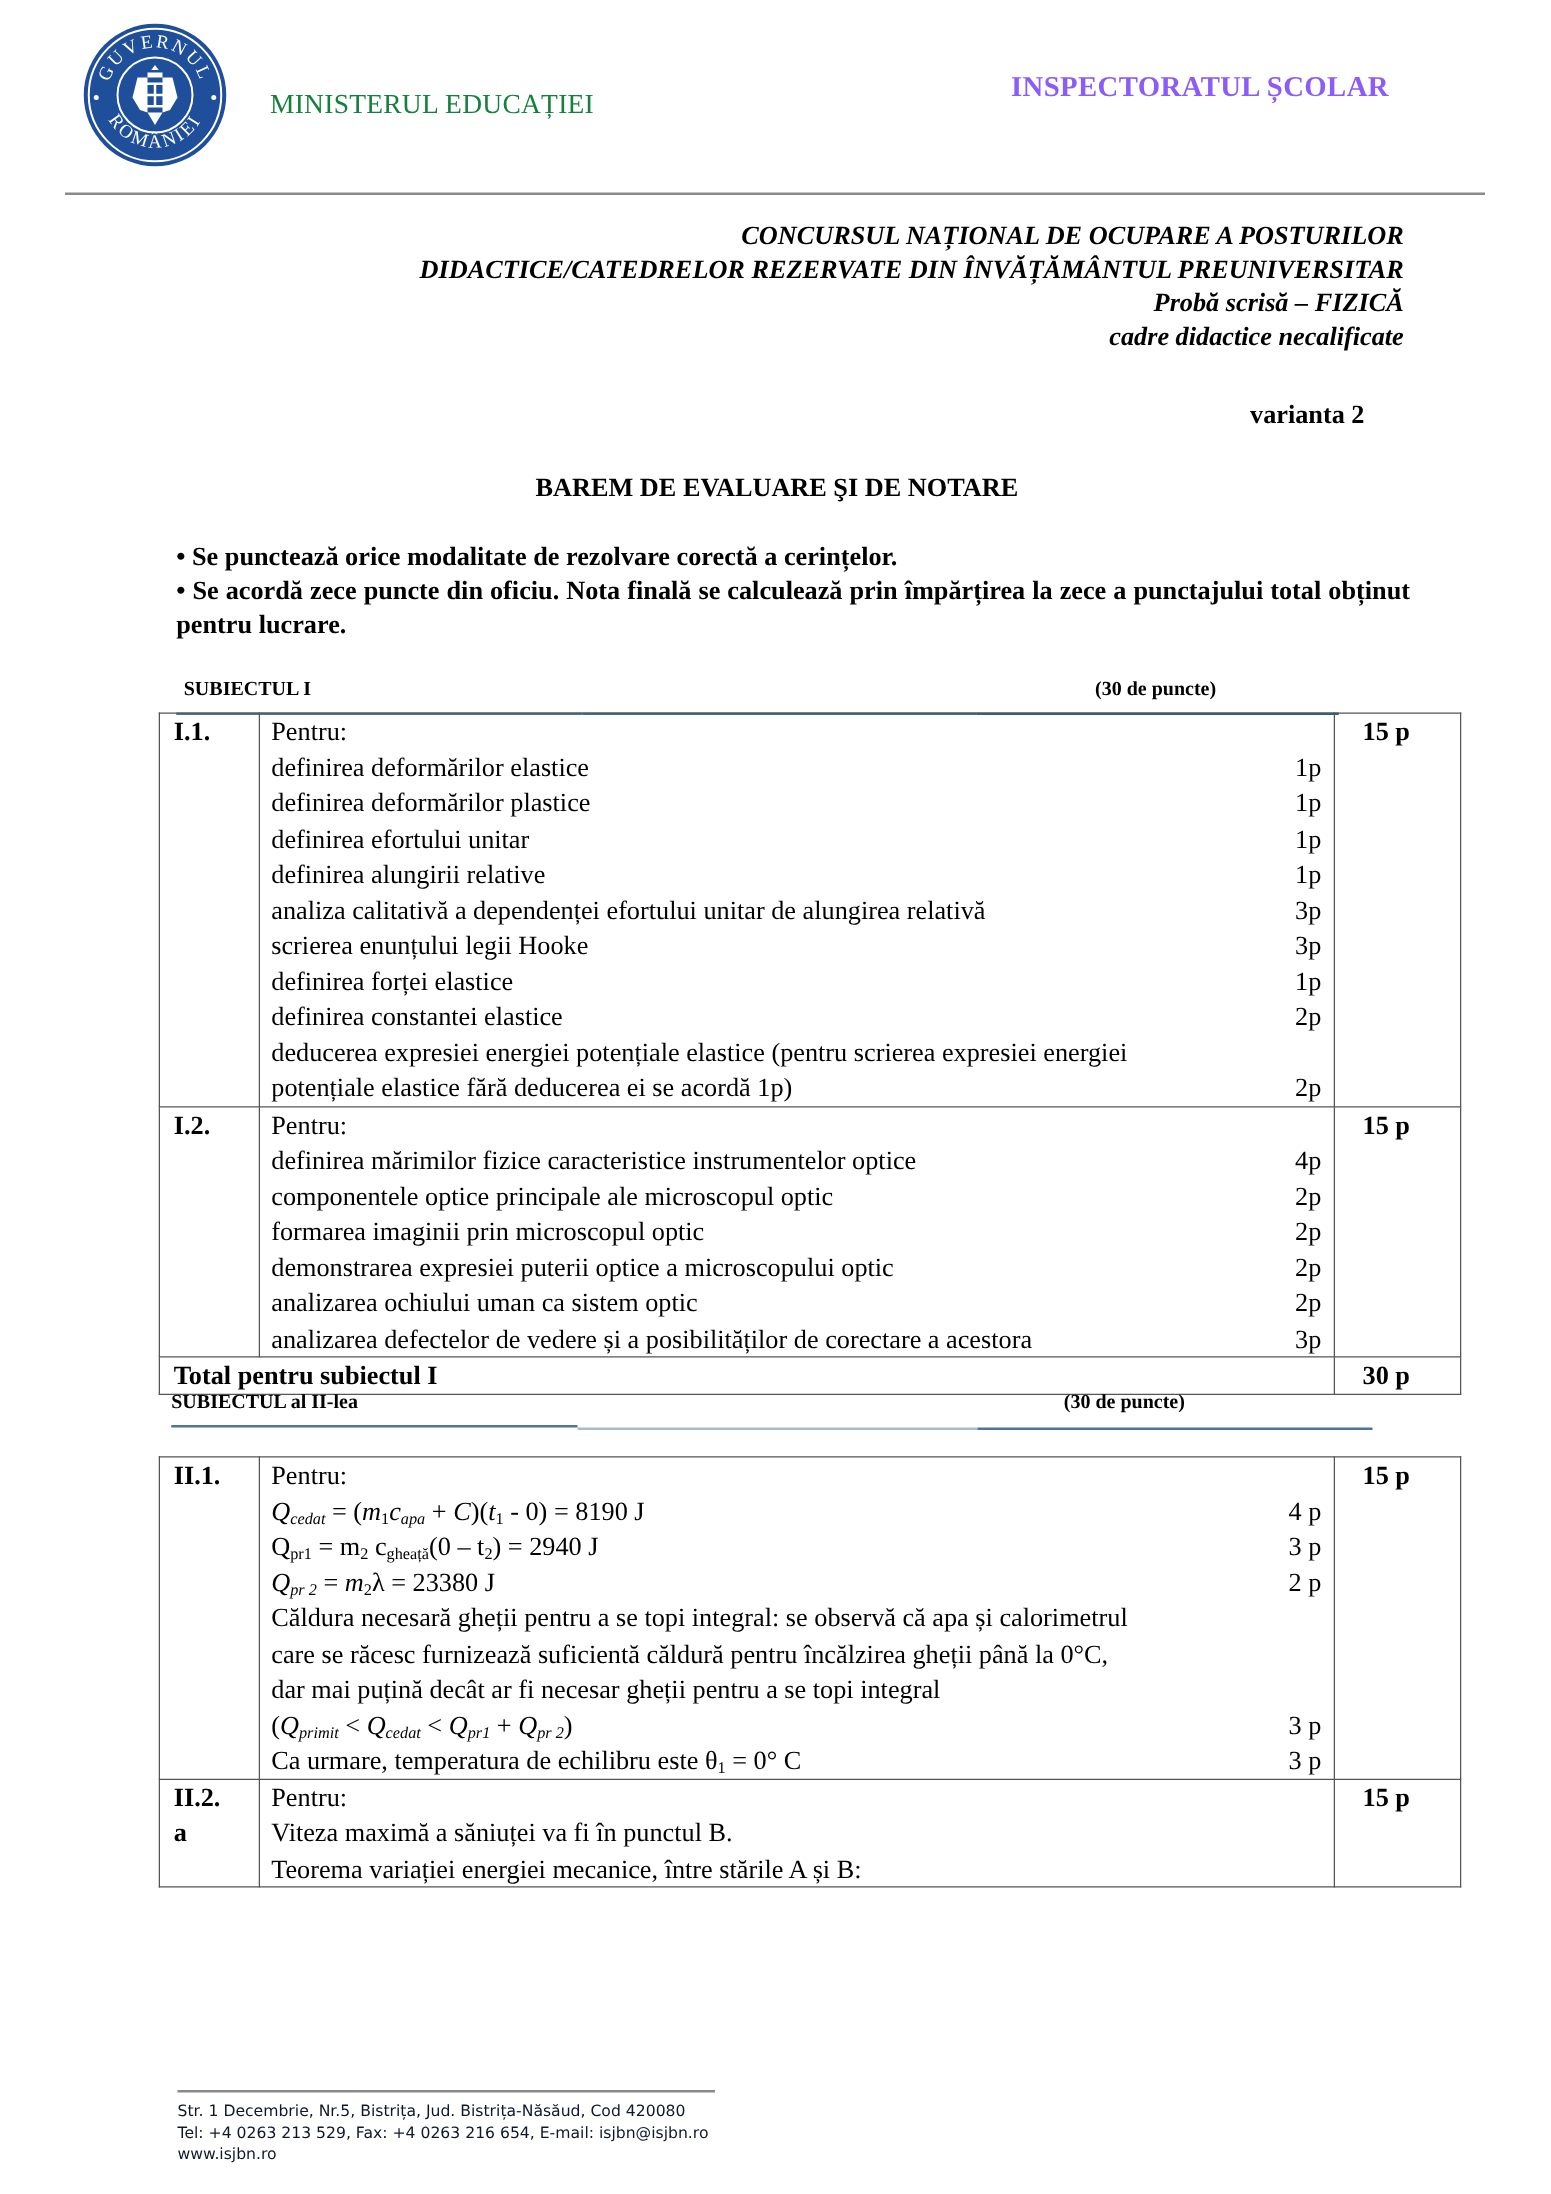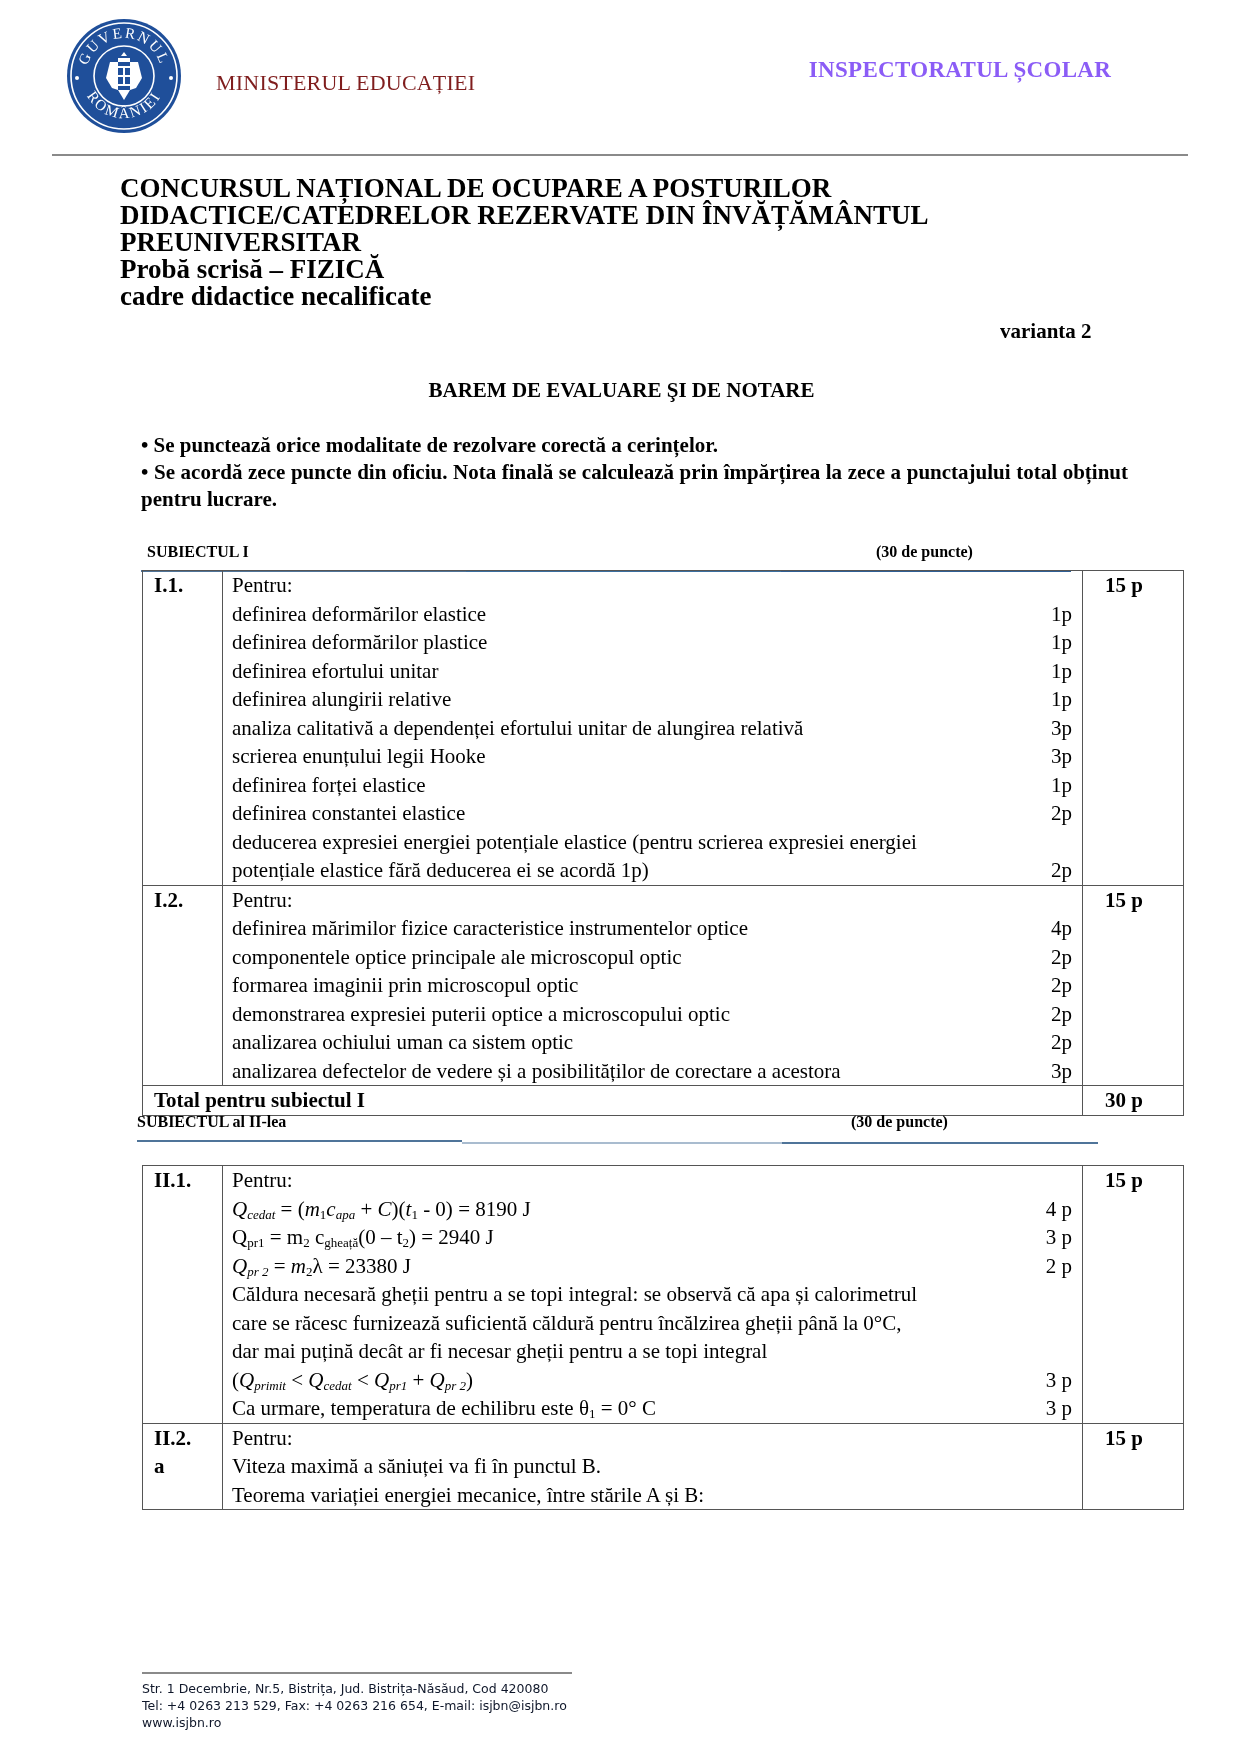--- a/index.html
+++ b/index.html
@@ -1,46 +1,46 @@
 <!DOCTYPE html>
 <html><head>
 <meta charset="utf-8">
 <style>
   html, body { margin: 0; padding: 0; background: #ffffff; }
   body { width: 1241px; height: 1755px; position: relative; overflow: hidden;
          font-family: "Liberation Serif", "DejaVu Serif", serif; color: #000; }
 
   
   .logo { position: absolute; left: 66px; top: 18px; width: 116px; height: 116px; }
-  .ministry { position: absolute; left: 216px; top: 70px; font-size: 22px; color: #7f1d1d;
+  .ministry { position: absolute; left: 216px; top: 70px; font-size: 22px; color: #15803d;
               letter-spacing: 0.2px; }
   .isj { position: absolute; left: 740px; top: 54px; width: 440px; text-align: center;
          font-size: 23px; font-weight: bold; color: #8b5cf6; line-height: 32px; letter-spacing: 0.3px; }
   .header-rule { position: absolute; left: 52px; top: 154px; width: 1136px; height: 2px; background: #8a8a8a; }
 
   
-  .title-block { position: absolute; left: 120px; top: 175px; width: 1003px; text-align: left;
-                 font-weight: bold; font-size: 27px; line-height: 27px; }
+  .title-block { position: absolute; left: 120px; top: 175px; width: 1003px; text-align: right;
+                 font-weight: bold; font-size: 21px; line-height: 27px; font-style: italic; }
   .variant { position: absolute; left: 1000px; top: 319px; font-weight: bold; font-size: 21px; }
 
   .barem-title { position: absolute; left: 120px; top: 378px; width: 1003px; text-align: center;
                  font-weight: bold; font-size: 21px; }
 
   .rules { position: absolute; left: 141px; top: 432px; width: 987px; font-weight: bold; font-size: 21px;
            line-height: 27px; text-align: justify; }
   .rules p { margin: 0; }
 
   
   .section-head { position: absolute; left: 141px; width: 990px; font-weight: bold; font-size: 16px; height: 28px; }
   .section-head .left { position: absolute; left: 6px; top: 0; }
   .section-head .right { position: absolute; top: 0; }
   .section-head .ul { position: absolute; height: 2px; }
 
   
-  table.barem { position: absolute; left: 142px; border-collapse: collapse; font-size: 21px; line-height: 28.5px; }
+  table.barem { position: absolute; left: 127px; border-collapse: collapse; font-size: 21px; line-height: 28.5px; }
   table.barem td { border: 1.5px solid #555; vertical-align: top; padding: 0; }
   td.num { width: 68px; font-weight: bold; padding-left: 11px !important; }
   td.body { width: 840px; padding-left: 9px !important; padding-right: 10px !important; }
   td.pts { width: 78px; font-weight: bold; text-align: left; padding-left: 22px !important; }
   .line { display: flex; justify-content: space-between; }
   .line .pt { text-align: right; white-space: nowrap; }
   td.total-label { font-weight: bold; padding-left: 11px !important; }
   sub { font-size: 13px; vertical-align: -3px; line-height: 0; }
   i sub, sub i { font-style: italic; }
 

